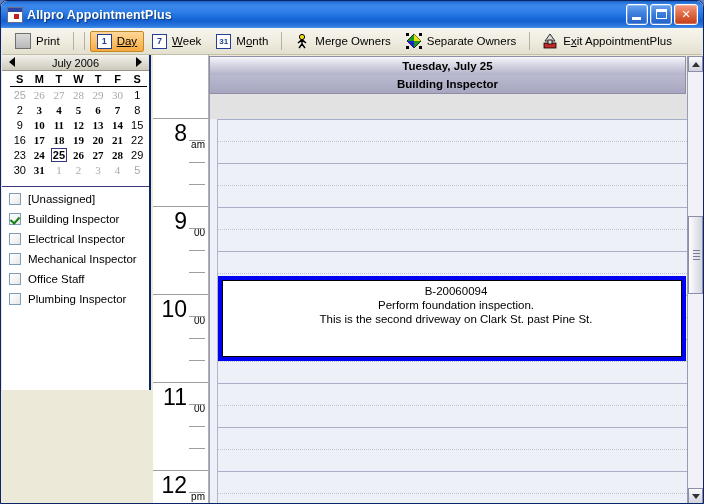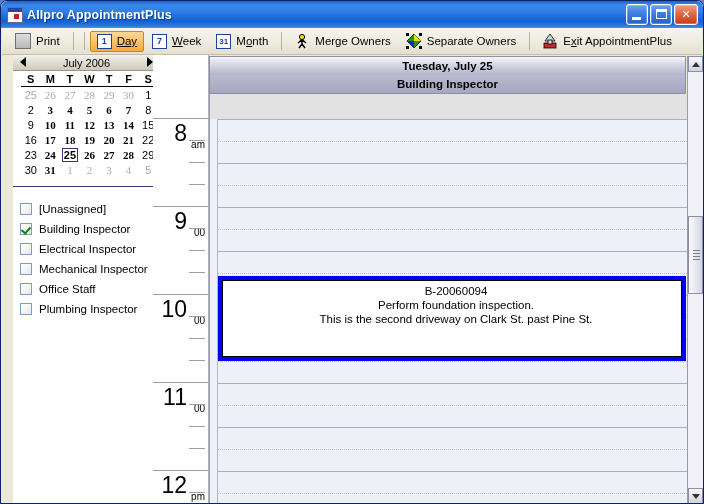--- a/index.html
+++ b/index.html
@@ -191,22 +191,22 @@
   .ico-num.wk { color: #21409a; }
   .ico-num.mo { font-size: 8px; }
   .ico-merge, .ico-sep {
     width: 16px; height: 16px;
   }
   .ul { text-decoration: underline; }
 
   
   .leftpane {
     position: absolute;
-    left: 12px; top: 54px;
-    width: 149px; height: 449px;
+    left: 1px; top: 54px;
+    width: 149px; height: 335px;
     box-sizing: border-box;
     background: #ffffff;
     border-right: 2px solid #0a246a;
     overflow: hidden;
   }
 
   
   .cal-hdr {
     position: relative;
     height: 15px;
@@ -262,21 +262,21 @@
     display: inline-block;
     border: 1px solid #33337a;
     padding: 0 1px;
     line-height: 12px;
   }
 
   
   .ownerlist {
     margin-top: 9px;
     border-top: 1px solid #3a3a7a;
-    padding-top: 12px;
+    padding-top: 2px;
   }
   .owner-row {
     display: flex;
     align-items: center;
     height: 20px;
     padding-left: 7px;
   }
   .cbox {
     width: 12px; height: 12px;
     box-sizing: border-box;

